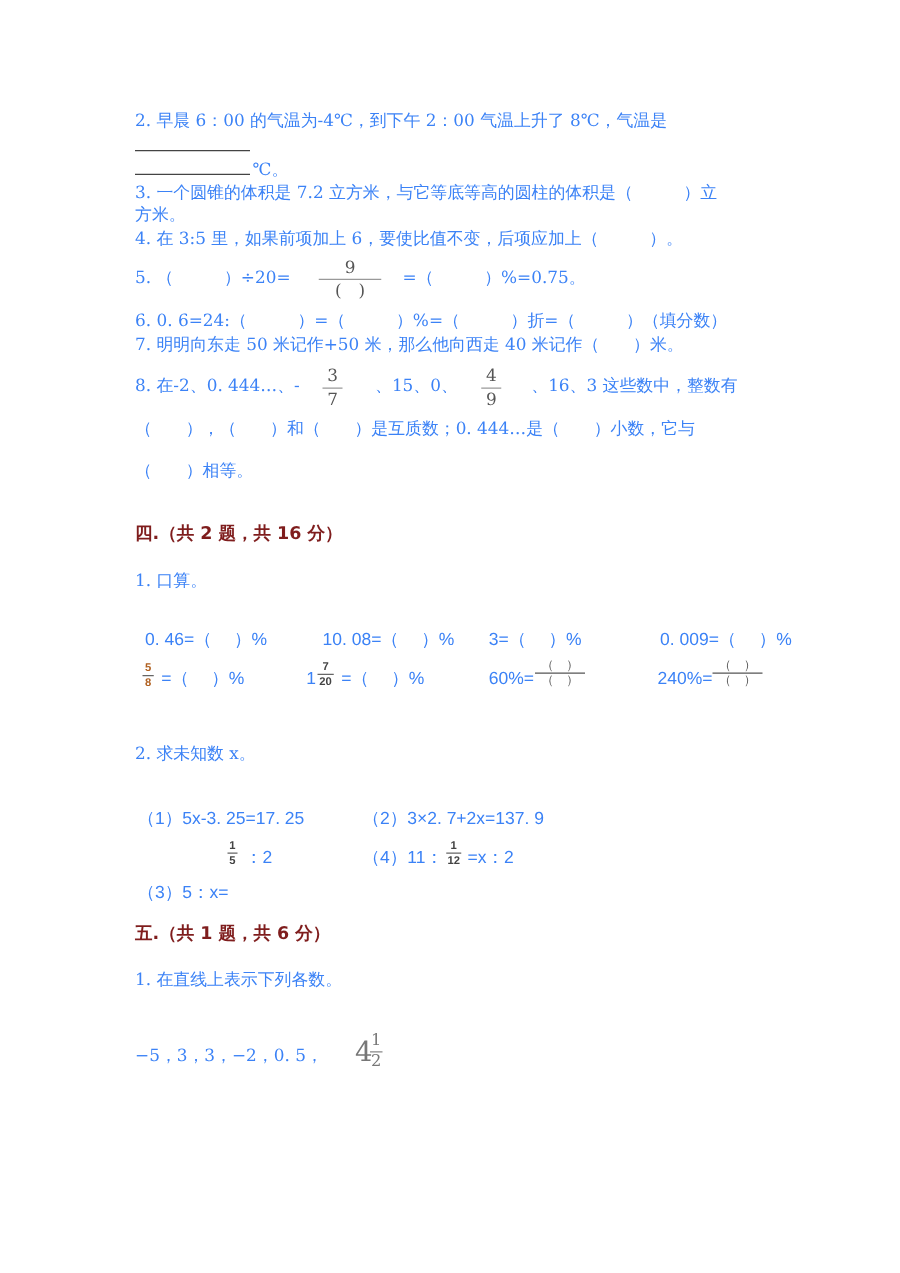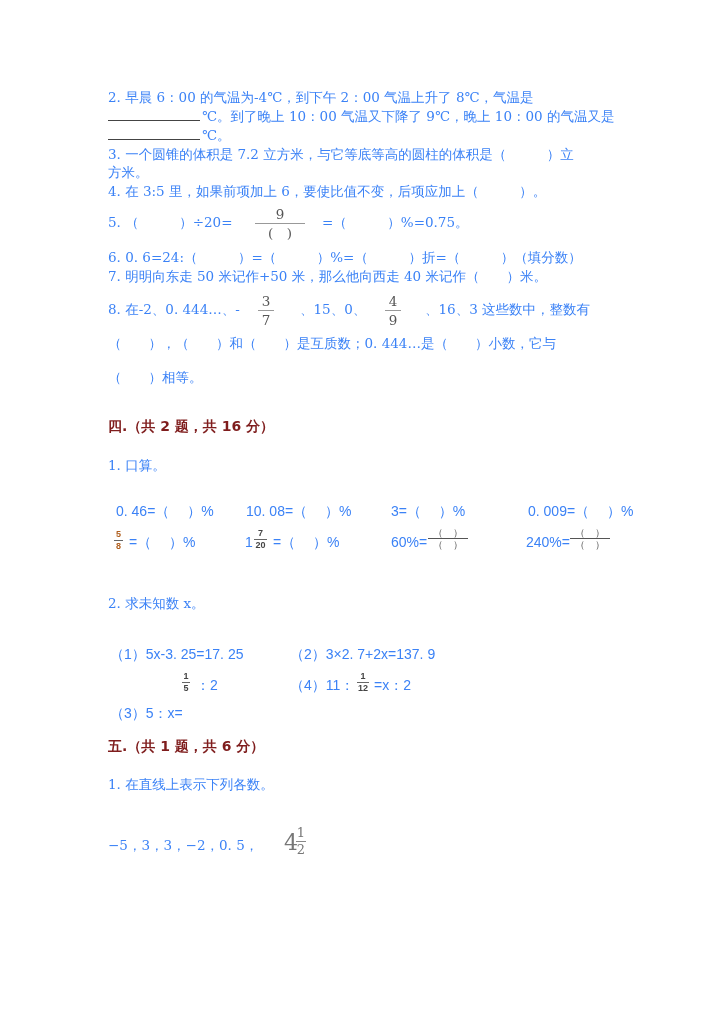--- a/index.html
+++ b/index.html
@@ -23,21 +23,21 @@
   .pfrac .num, .pfrac .den { display: block; line-height: 9px; }
   .pfrac .bar { display: block; border-top: 1px solid #555; margin: 1px 0; }
   .mixed { position: absolute; color: #777; }
 </style>
 </head>
 <body>
 
 <div>
   <div class="abs t" style="left:108px;top:88px;">2. 早晨 6：00 的气温为-4℃，到下午 2：00 气温上升了 8℃，气温是</div>
   <div class="abs t" style="left:108px;top:107px;">
-    <span class="blank"></span><span>℃。到了晚上 10：00 气温又下降了 9℃，晚上 10：00 的气温又是</span>
+    <span class="blank"></span>
   </div>
   <div class="abs t" style="left:108px;top:126px;">
     <span class="blank"></span><span>℃。</span>
   </div>
 </div>
 
 <div>
   <div class="abs t" style="left:108px;top:145px;">3. 一个圆锥的体积是 7.2 立方米，与它等底等高的圆柱的体积是（　　　）立</div>
   <div class="abs t" style="left:108px;top:163px;">方米。</div>
 </div>
@@ -73,21 +73,21 @@
   <div class="abs t" style="left:425px;top:300px;">、16、3 这些数中，整数有</div>
   <div class="abs t" style="left:108px;top:334px;">（　　），（　　）和（　　）是互质数；0. 444…是（　　）小数，它与</div>
   <div class="abs t" style="left:108px;top:368px;">（　　）相等。</div>
 </div>
 
 <div class="abs head" style="left:108px;top:418px;">四.（共 2 题，共 16 分）</div>
 <div class="abs t" style="left:108px;top:456px;">1. 口算。</div>
 
 <div>
   <div class="abs t sans" style="left:116px;top:502px;font-size:14px;">0. 46=（　 ）%</div>
-  <div class="abs t sans" style="left:246px;top:502px;font-size:14px;">10. 08=（　 ）%</div>
+  <div class="abs t sans" style="left:258px;top:502px;font-size:14px;">10. 08=（　 ）%</div>
   <div class="abs t sans" style="left:391px;top:502px;font-size:14px;">3=（　 ）%</div>
   <div class="abs t sans" style="left:528px;top:502px;font-size:14px;">0. 009=（　 ）%</div>
 
   <div>
     <div class="sfrac" style="left:114px;top:530px;width:9px;">
       <span class="num" style="color:#b06020;">5</span>
       <span class="bar"></span>
       <span class="den" style="color:#b06020;">8</span>
     </div>
     <div class="abs t sans" style="left:129px;top:533px;font-size:14px;">=（　 ）%</div>

